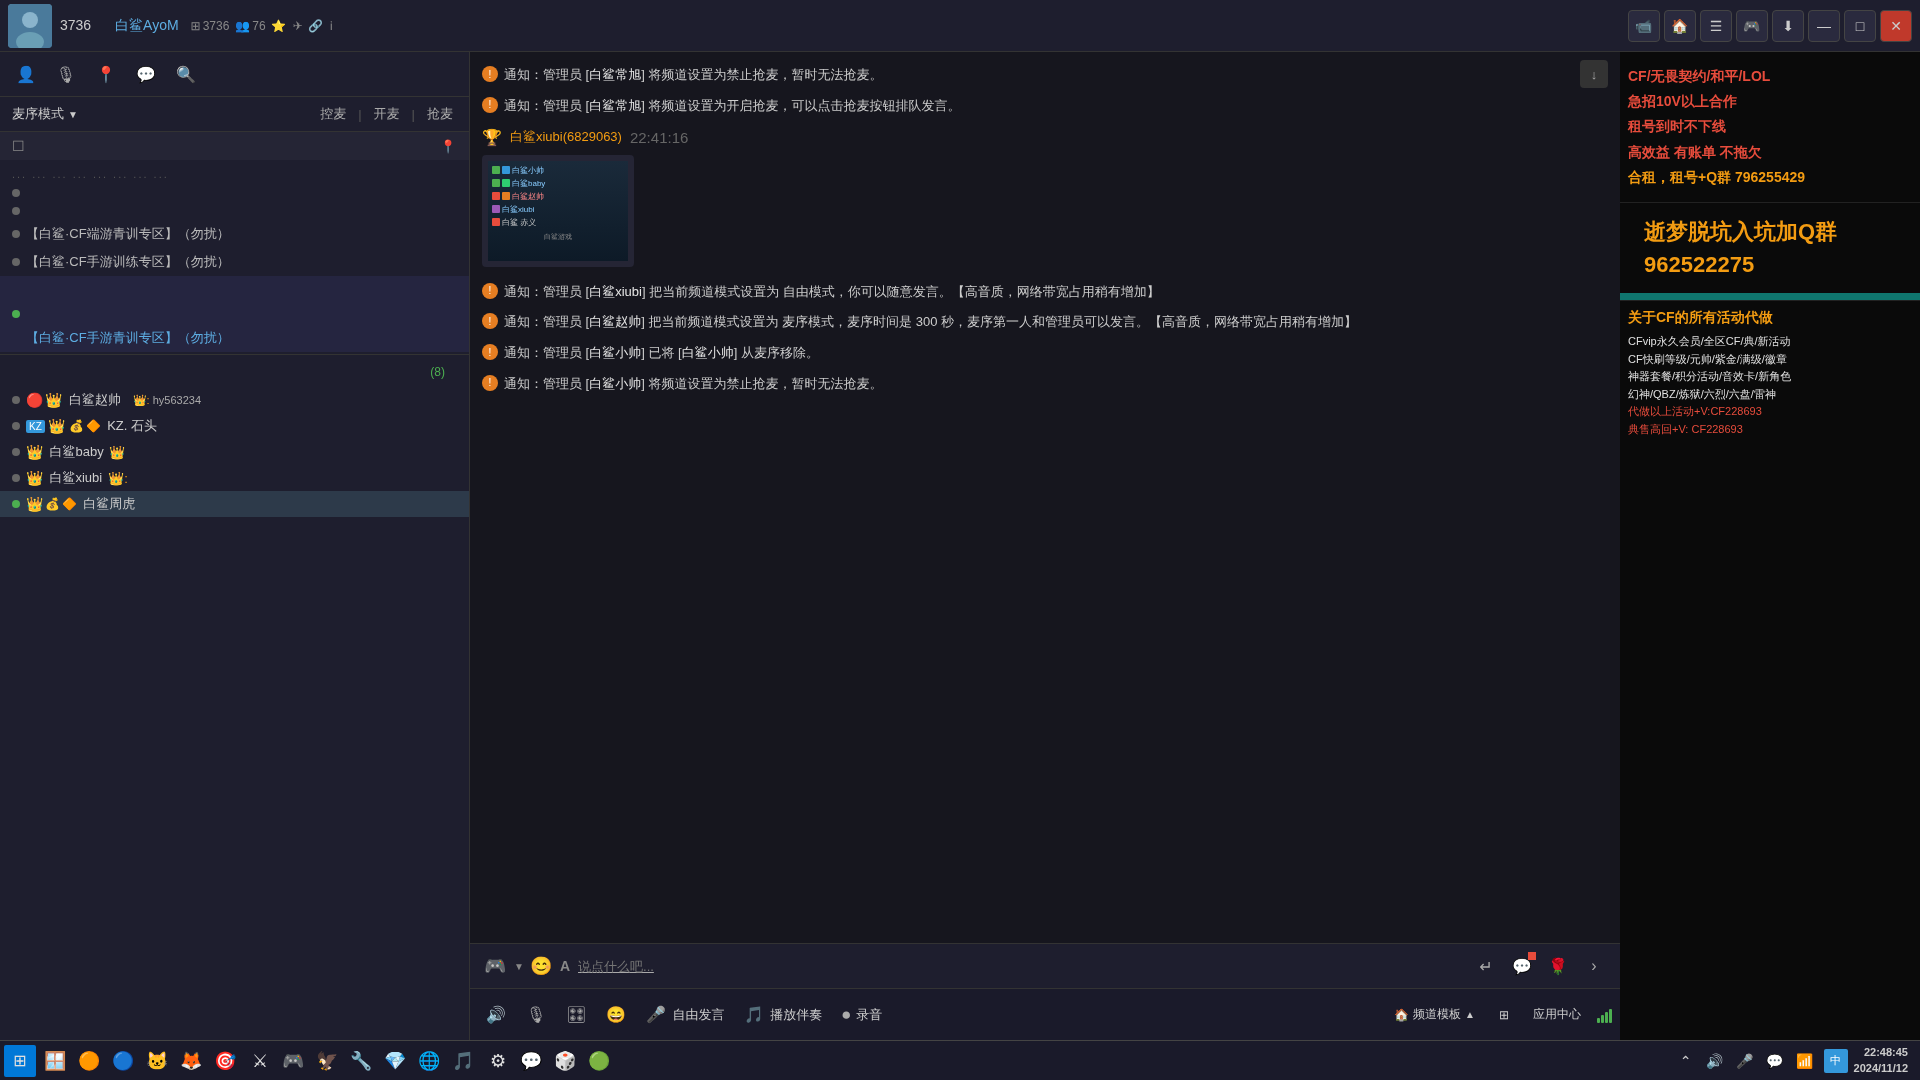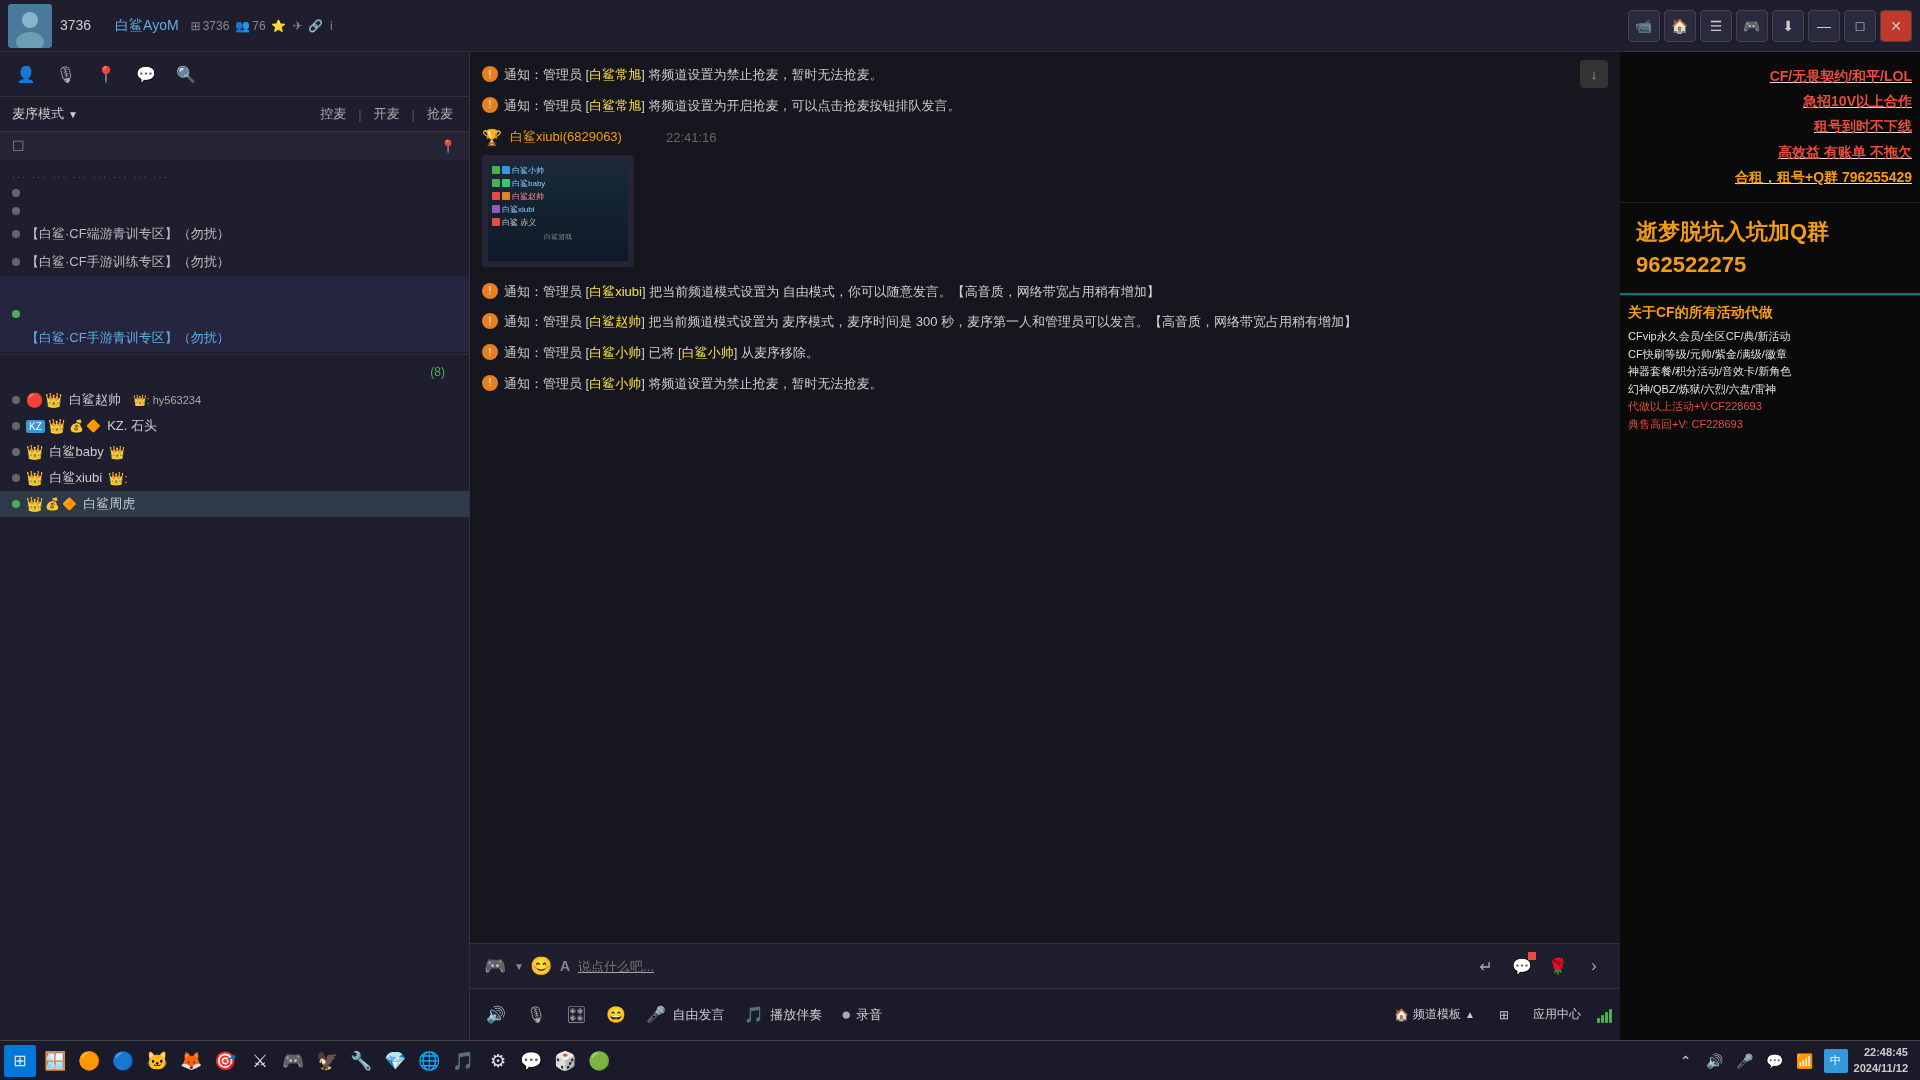--- a/index.html
+++ b/index.html
@@ -270,30 +270,30 @@
       background: #e67e22;
       display: flex;
       align-items: center;
       justify-content: center;
       color: white;
       font-size: 10px;
       flex-shrink: 0;
       margin-top: 1px;
     }
     .notice-text { flex: 1; line-height: 1.6; }
-    .link-name { color: #fde047; cursor: pointer; }
+    .link-name { color: #e5e5e5; cursor: pointer; }
 
     .chat-msg-header {
       display: flex;
       align-items: center;
       gap: 8px;
       margin-bottom: 4px;
     }
     .username { color: #f39c12; font-size: 13px; }
-    .timestamp { color: #666; font-size: 13px; margin-left: 36px; }
+    .timestamp { color: #666; font-size: 15px; }
 
     .chat-image {
       background: #252535;
       padding: 6px;
       border-radius: 4px;
       margin: 4px 0;
       display: inline-block;
     }
     .fake-image {
       width: 140px;
@@ -373,33 +373,32 @@
     .right-panel {
       width: 300px;
       background: #0a0a0a;
       display: flex;
       flex-direction: column;
       flex-shrink: 0;
       overflow: hidden;
     }
     .ad-top {
       padding: 12px 8px;
-      text-align: right;
+      text-align: left;
       border-bottom: 1px solid #222;
-      text-decoration: underline;
     }
     .ad-top-text {
       color: #e74c3c;
       font-size: 14px;
       font-weight: bold;
       line-height: 1.8;
     }
     .ad-mid {
-      padding: 12px 16px;
-      border-bottom: 2px solid #0f766e;
+      padding: 12px 24px;
+      border-bottom: 7px solid #0f766e;
     }
     .ad-mid-text {
       color: #f39c12;
       font-size: 22px;
       font-weight: bold;
       line-height: 1.5;
     }
     .ad-video {
       flex: 1;
       background: #1a1a1a;

